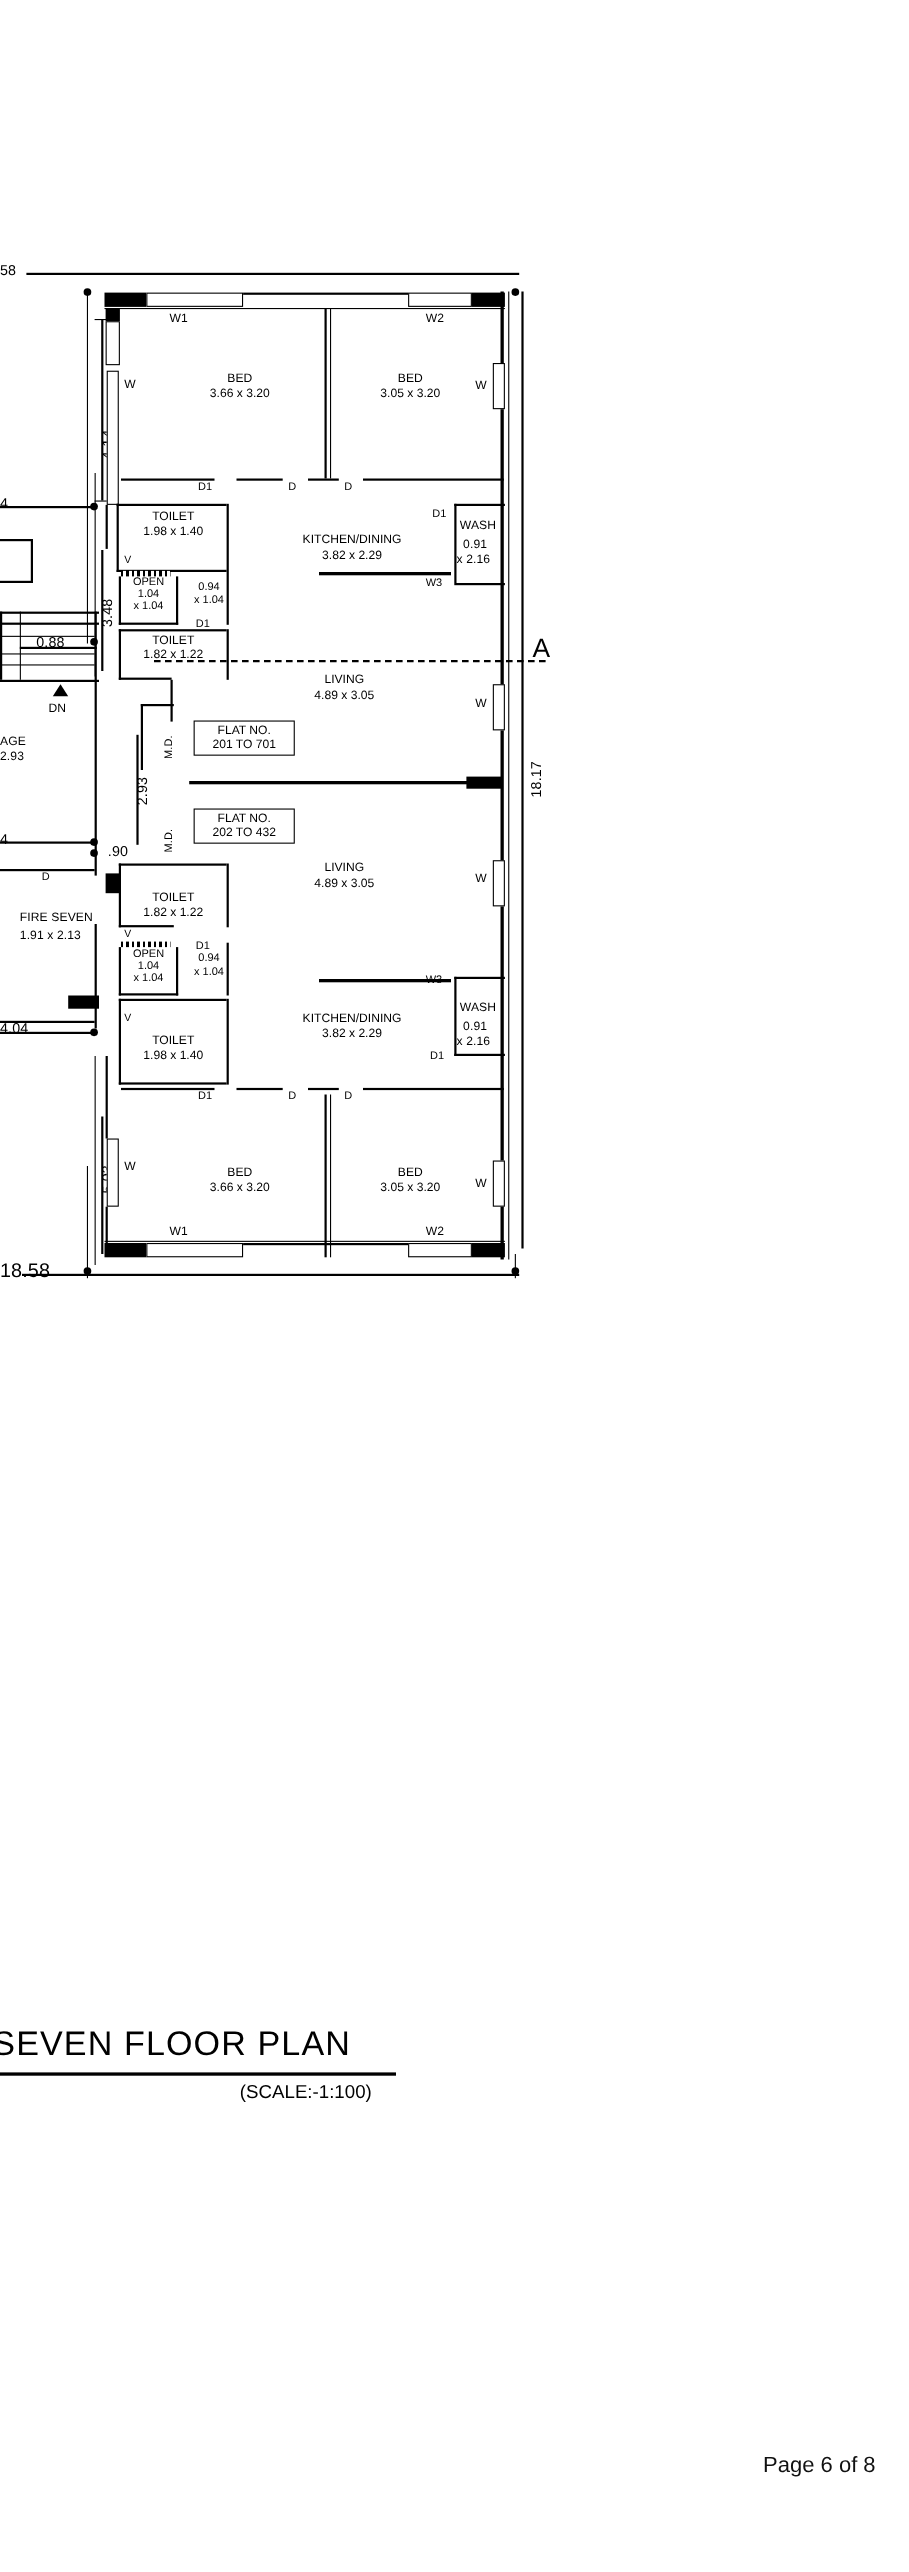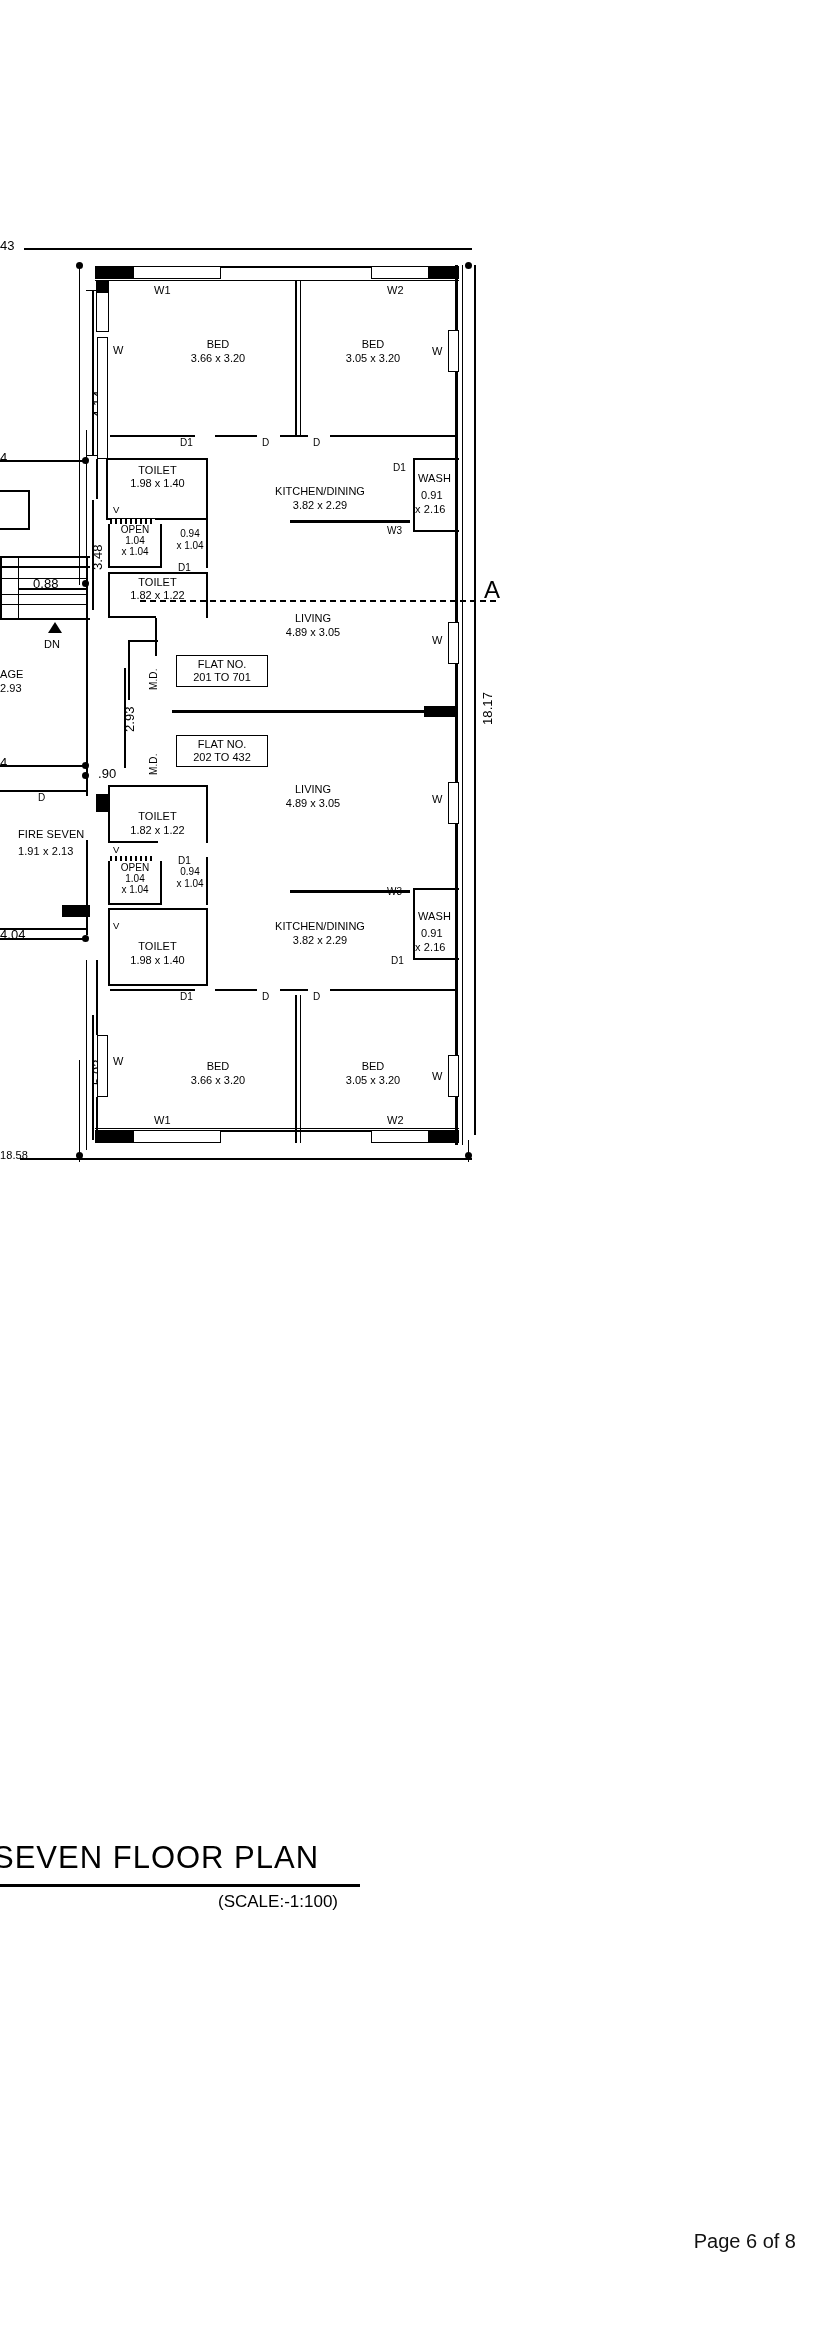--- a/index.html
+++ b/index.html
@@ -61,21 +61,21 @@
      repeating-linear-gradient(90deg,#000 0 2px,#fff 2px 5px);}
 </style>
 </head>
 <body>
 
 <div class="sheet">
 
 
 
   <div class="ln h2" style="left:24px;top:248px;width:448px;"></div>
-  <div class="lbl" style="left:0px;top:240px;font-size:13px;">43</div>
+  <div class="lbl" style="left:0px;top:240px;font-size:13px;">58</div>
   <div class="dot" style="left:76px;top:262px;"></div>
   <div class="dot" style="left:465px;top:262px;"></div>
 
   <div class="ln v" style="left:79px;top:265px;height:320px;"></div>
   <div class="ln v" style="left:86px;top:430px;height:185px;"></div>
   <div class="ln v" style="left:86px;top:960px;height:190px;"></div>
   <div class="ln v" style="left:79px;top:1060px;height:80px;"></div>
 
   <div class="ln v2" style="left:92px;top:290px;height:165px;"></div>
   <div class="lbl rot" style="left:92px;top:418px;font-size:14px;">4.14</div>
@@ -106,21 +106,21 @@
   <div class="lbl" style="left:98px;top:768px;font-size:13px;">.90</div>
   <div class="dot" style="left:82px;top:772px;"></div>
 
   <div class="ln v2" style="left:124px;top:668px;height:100px;"></div>
   <div class="lbl rot" style="left:124px;top:732px;font-size:13px;">2.93</div>
 
   <div class="ln v2" style="left:474px;top:265px;height:870px;"></div>
   <div class="lbl rot" style="left:482px;top:725px;font-size:13px;">18.17</div>
 
   <div class="ln h2" style="left:20px;top:1158px;width:452px;"></div>
-  <div class="lbl" style="left:0px;top:1149px;font-size:11px;">18.58</div>
+  <div class="lbl" style="left:0px;top:1149px;font-size:18px;">18.58</div>
   <div class="dot" style="left:76px;top:1152px;"></div>
   <div class="dot" style="left:465px;top:1152px;"></div>
   <div class="ln v" style="left:79px;top:1140px;height:22px;"></div>
   <div class="ln v" style="left:468px;top:1140px;height:22px;"></div>
 
   <div class="ln v3" style="left:455px;top:265px;height:880px;"></div>
   <div class="ln v" style="left:462px;top:265px;height:880px;"></div>
 
   <div class="wall" style="left:95px;top:266px;width:38px;height:13px;"></div>
   <div class="hollow1" style="left:133px;top:266px;width:88px;height:13px;"></div>

